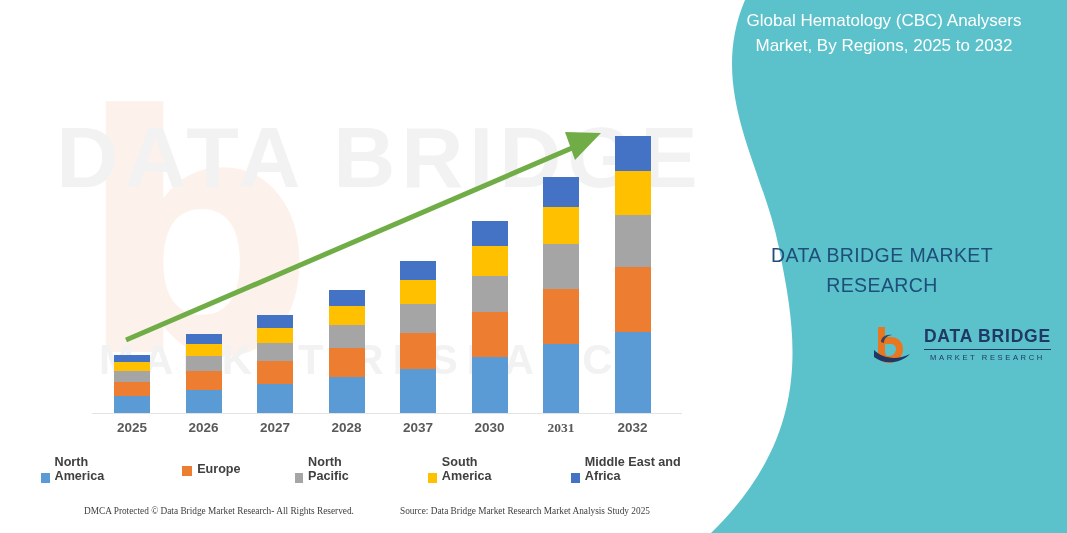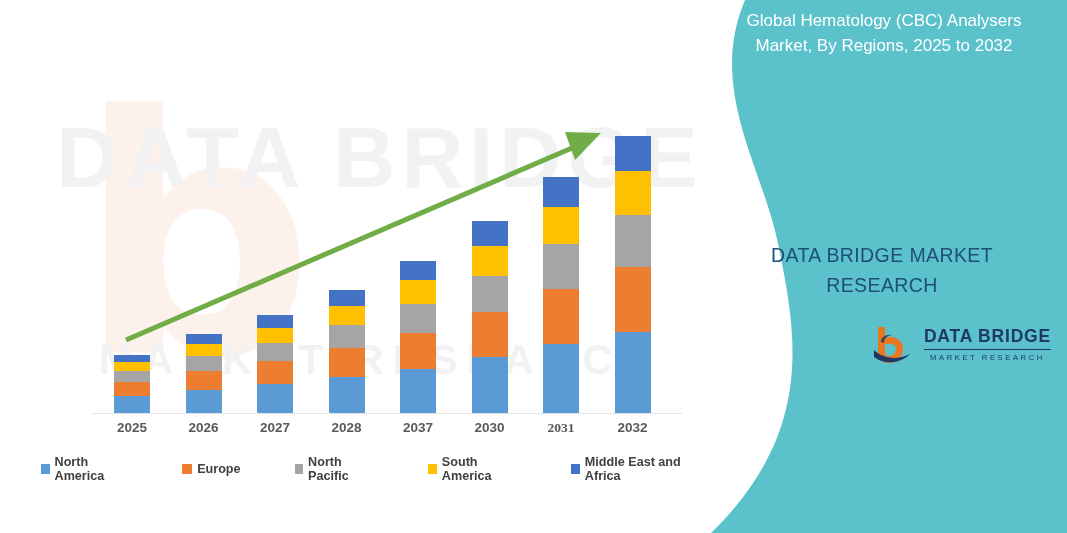--- a/index.html
+++ b/index.html
@@ -65,21 +65,21 @@
     position:absolute;top:420px;width:70px;text-align:center;
     color:#595959;font-size:13.5px;font-weight:700;
   }
   .axis-line{position:absolute;left:92px;top:413px;width:590px;height:1px;background:#e3e3e3;}
 
   
   .legend{
     position:absolute;left:0;top:455px;width:700px;
     display:flex;justify-content:center;align-items:center;gap:13px;
   }
-  .legend-item{display:flex;align-items:center;gap:5px;padding-left:41px;}
+  .legend-item{display:flex;align-items:flex-end;gap:5px;padding-left:41px;}
   .legend-swatch{width:10px;height:10px;display:block;}
   .legend-label{color:#404040;font-size:12.6px;font-weight:700;}
 
   
   .footer{position:absolute;left:0;top:506px;width:700px;height:20px;}
   .foot-l{position:absolute;left:84px;top:0;color:#404040;
           font-family:"Liberation Serif", serif;font-size:9.3px;}
   .foot-r{position:absolute;left:400px;top:0;color:#404040;
           font-family:"Liberation Serif", serif;font-size:9.3px;}
 </style>
@@ -187,20 +187,24 @@
       <div class="legend-item">
         <span class="legend-swatch" style="background: rgb(255, 192, 0);"></span>
         <span class="legend-label">South America</span>
       </div>
       <div class="legend-item">
         <span class="legend-swatch" style="background: rgb(68, 114, 196);"></span>
         <span class="legend-label">Middle East and Africa</span>
       </div>
     </div>
 
+  <div class="footer">
+    <span class="foot-l">DMCA Protected © Data Bridge Market Research-  All Rights Reserved.</span>
+    <span class="foot-r">Source: Data Bridge Market Research  Market Analysis Study 2025</span>
+  </div>
 
   <div class="teal-panel">
     <svg width="400" height="533" viewBox="0 0 400 533">
       <path d="M 78,0 L 400,0 L 400,533 L 44,533 C 150,430 128,330 112,248 C 96,166 40,90 78,0 Z" fill="#5BC2CB"></path>
     </svg>
 
     <div class="panel-title">Global Hematology (CBC) Analysers Market, By Regions, 2025 to 2032</div>
 
     <div class="dbmr-text">DATA BRIDGE MARKET RESEARCH</div>
 

